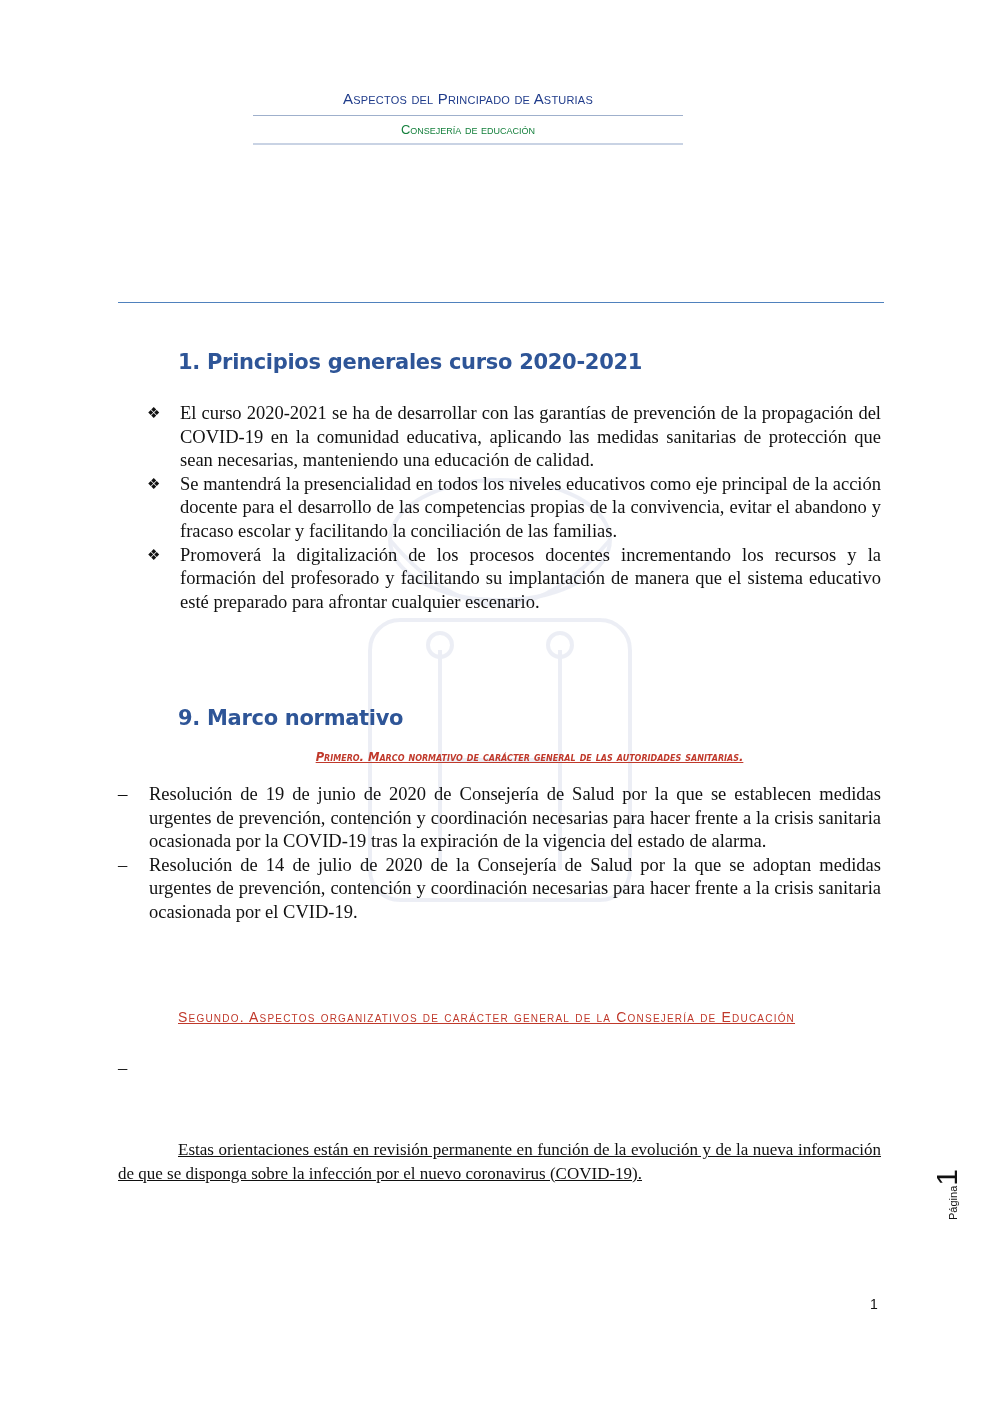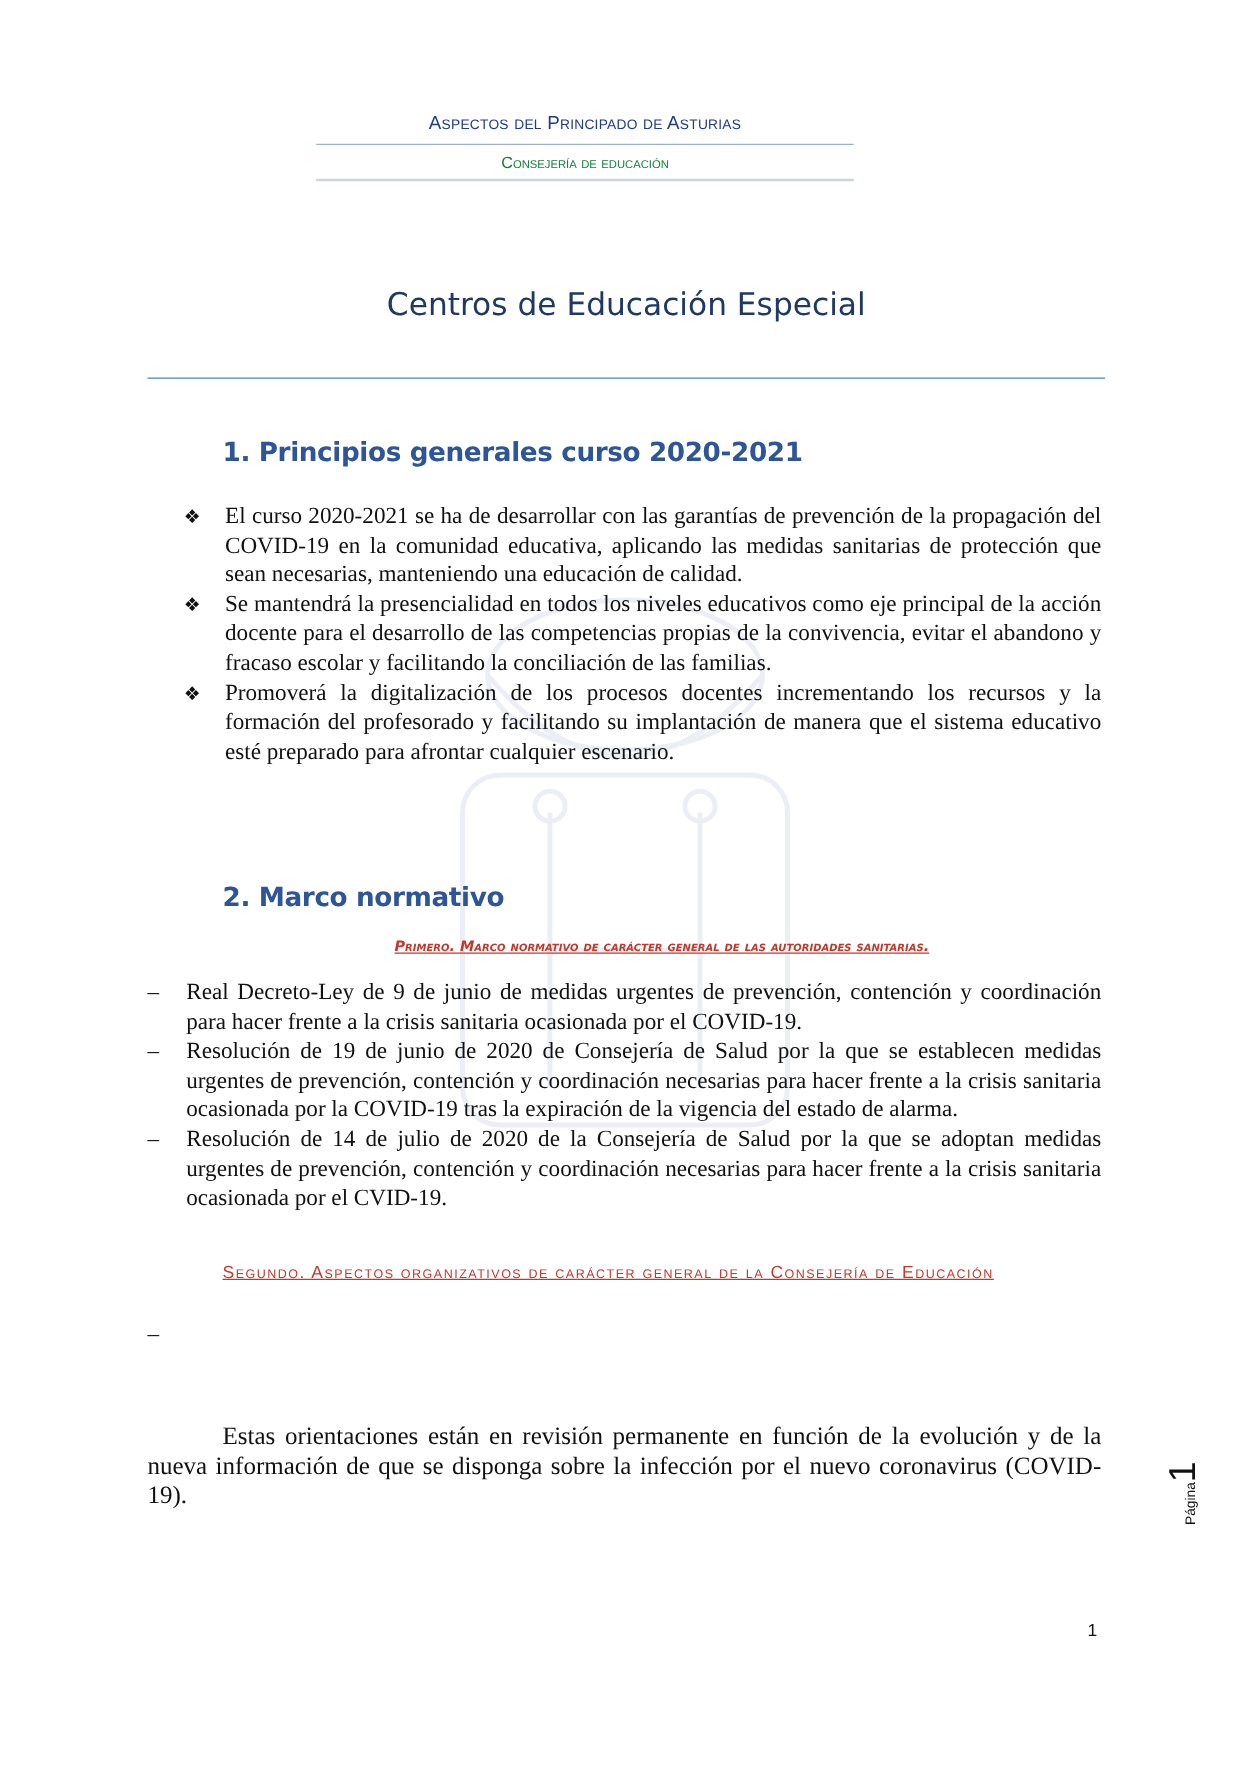--- a/index.html
+++ b/index.html
@@ -23,21 +23,21 @@
     .bullets .glyph { position: absolute; left: -3px; top: 0; font-family: "DejaVu Sans", sans-serif; font-size: 15px; }
 
     .sub { position: absolute; left: 178px; width: 703px; color: #c0392b; text-decoration: underline; }
     .sub1 { top: 750px; font-family: "DejaVu Sans", sans-serif; font-style: italic; font-size: 11.5px; font-variant: small-caps; font-weight: bold; text-align: center; }
     .sub2 { top: 1008px; font-family: "Liberation Sans", sans-serif; font-size: 14px; font-variant: small-caps; text-align: justify; line-height: 19px; letter-spacing: 1.2px; }
 
     .dashes { position: absolute; left: 118px; width: 763px; font-size: 18.5px; line-height: 23.6px; }
     .dashes .item { position: relative; padding-left: 31px; text-align: justify; }
     .dashes .glyph { position: absolute; left: 0; top: 0; }
 
-    .closing { position: absolute; left: 118px; top: 1138px; width: 763px; font-size: 20px; line-height: 23.6px; text-align: justify; text-indent: 60px; }
+    .closing { position: absolute; left: 118px; top: 1138px; width: 763px; font-size: 17px; line-height: 23.6px; text-align: justify; text-indent: 60px; text-decoration: underline; }
 
     .side-page { position: absolute; left: 930px; top: 1150px; width: 40px; height: 80px; }
     .side-page .inner { position: absolute; left: 0; top: 70px; transform: rotate(-90deg); transform-origin: 0 0; white-space: nowrap; font-family: "Liberation Sans", sans-serif; }
     .side-page .label { font-size: 11px; }
     .side-page .num { font-size: 30px; }
 
     .page-num { position: absolute; left: 870px; top: 1296px; font-family: "Liberation Sans", sans-serif; font-size: 14px; }
   </style>
 </head>
 <body>
@@ -54,49 +54,47 @@
 </svg>
 
 <div class="header">
   <div class="gov">Aspectos del Principado de Asturias</div>
   <div class="line1"></div>
   <div class="cons">Consejería de educación</div>
   <div class="line2"></div>
 </div>
 
 <div class="title">
-  <div>Centros de Educación Especial</div>
 </div>
 <div class="title-rule"></div>
 
 <div class="h1" style="top:350px;">1. Principios generales curso 2020-2021</div>
 
 <div class="bullets">
   <div class="item">
     <span class="glyph">❖</span>
     <span>El curso 2020-2021 se ha de desarrollar con las garantías de prevención de la propagación del COVID-19 en la comunidad educativa, aplicando las medidas sanitarias de protección que sean necesarias, manteniendo una educación de calidad.</span>
   </div>
   <div class="item">
     <span class="glyph">❖</span>
     <span>Se mantendrá la presencialidad en todos los niveles educativos como eje principal de la acción docente para el desarrollo de las competencias propias de la convivencia, evitar el abandono y fracaso escolar y facilitando  la conciliación de las familias.</span>
   </div>
   <div class="item">
     <span class="glyph">❖</span>
     <span>Promoverá la digitalización de los procesos docentes incrementando los recursos y la formación del profesorado y facilitando su implantación de manera que el sistema educativo esté preparado para afrontar cualquier escenario.</span>
   </div>
 </div>
 
-<div class="h1" style="top:706px;">2. Marco normativo</div>
+<div class="h1" style="top:706px;">9. Marco normativo</div>
 
 <div class="sub sub1">Primero. Marco normativo de carácter general de las autoridades sanitarias.</div>
 
 <div class="dashes" style="top:783px;">
   <div class="item">
     <span class="glyph">–</span>
-    <span>Real Decreto-Ley de 9 de junio de medidas urgentes de prevención, contención y coordinación para hacer frente a la crisis sanitaria ocasionada por el COVID-19.</span>
   </div>
   <div class="item">
     <span class="glyph">–</span>
     <span>Resolución de 19 de junio de 2020 de Consejería de Salud por la que se establecen medidas urgentes de prevención, contención y coordinación necesarias para hacer frente a la crisis sanitaria ocasionada por la COVID-19 tras la expiración de la vigencia del estado de alarma.</span>
   </div>
   <div class="item">
     <span class="glyph">–</span>
     <span>Resolución de 14 de julio de 2020 de la Consejería de Salud por la que se adoptan medidas urgentes de prevención, contención y coordinación necesarias para hacer frente a la crisis sanitaria ocasionada por el CVID-19.</span>
   </div>
 </div>

